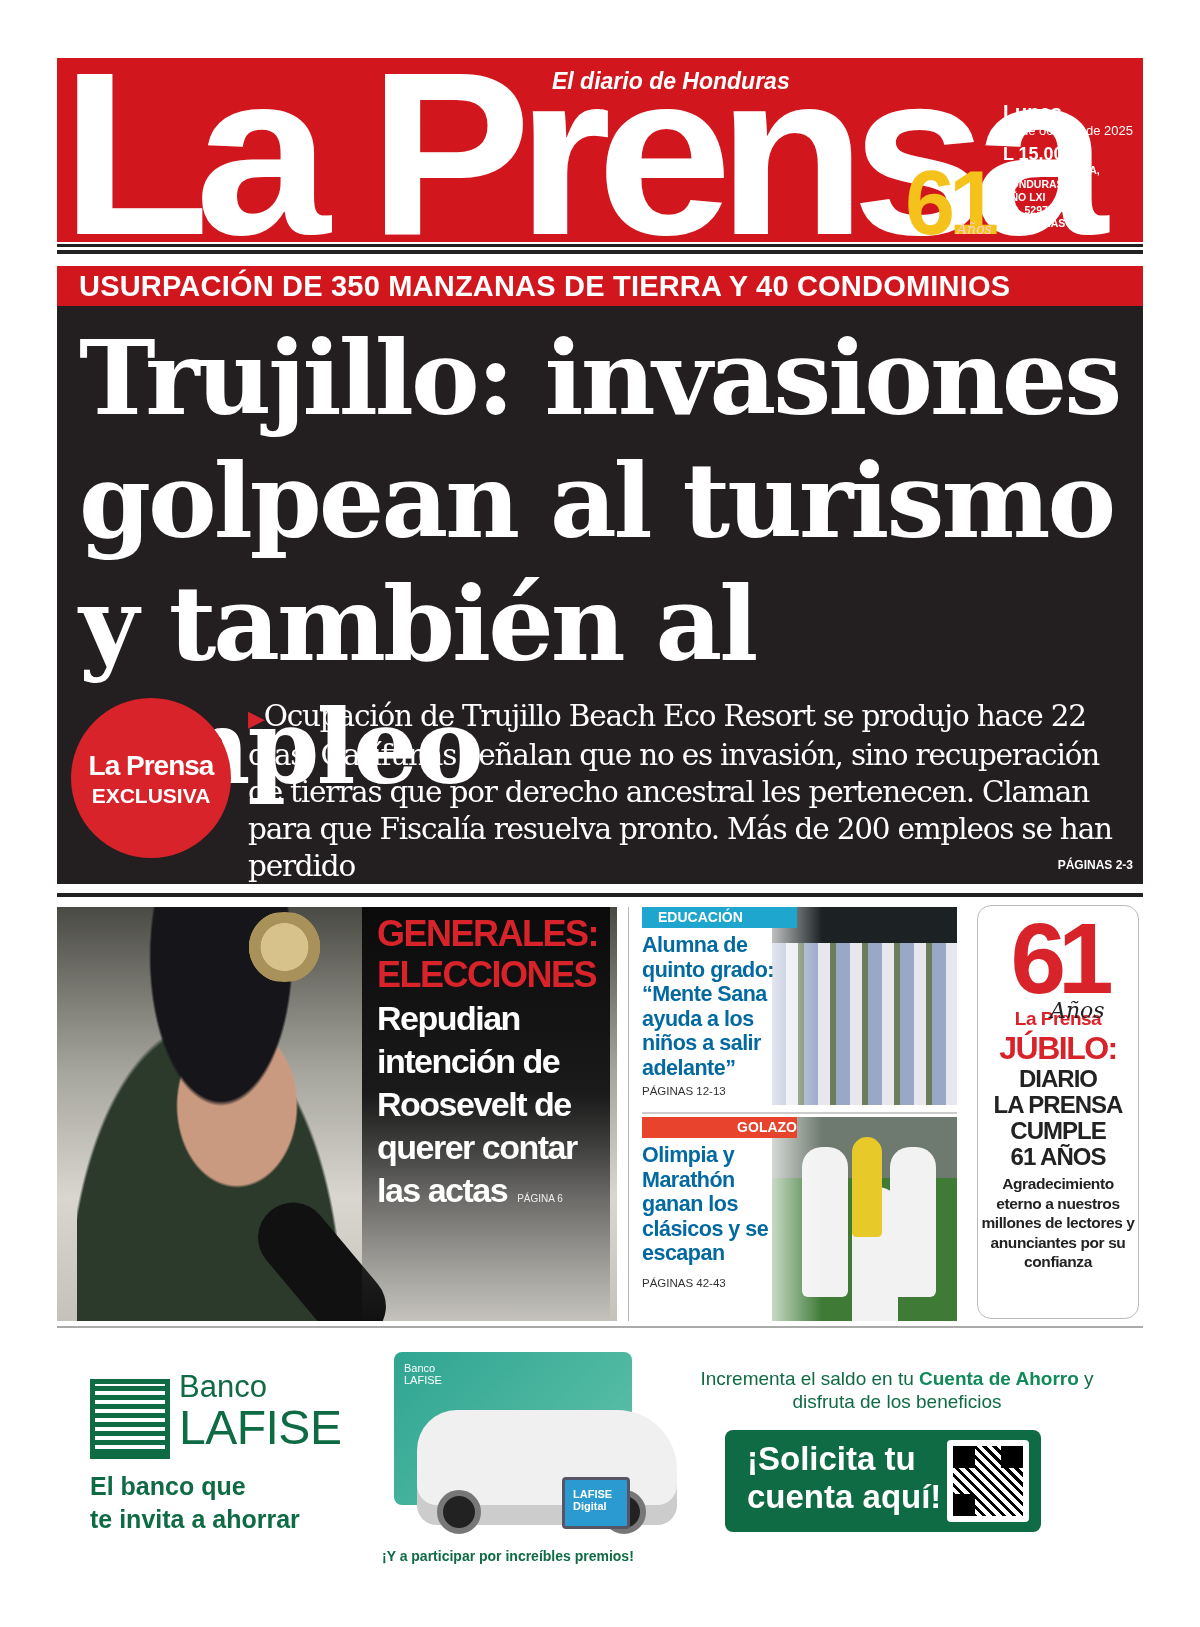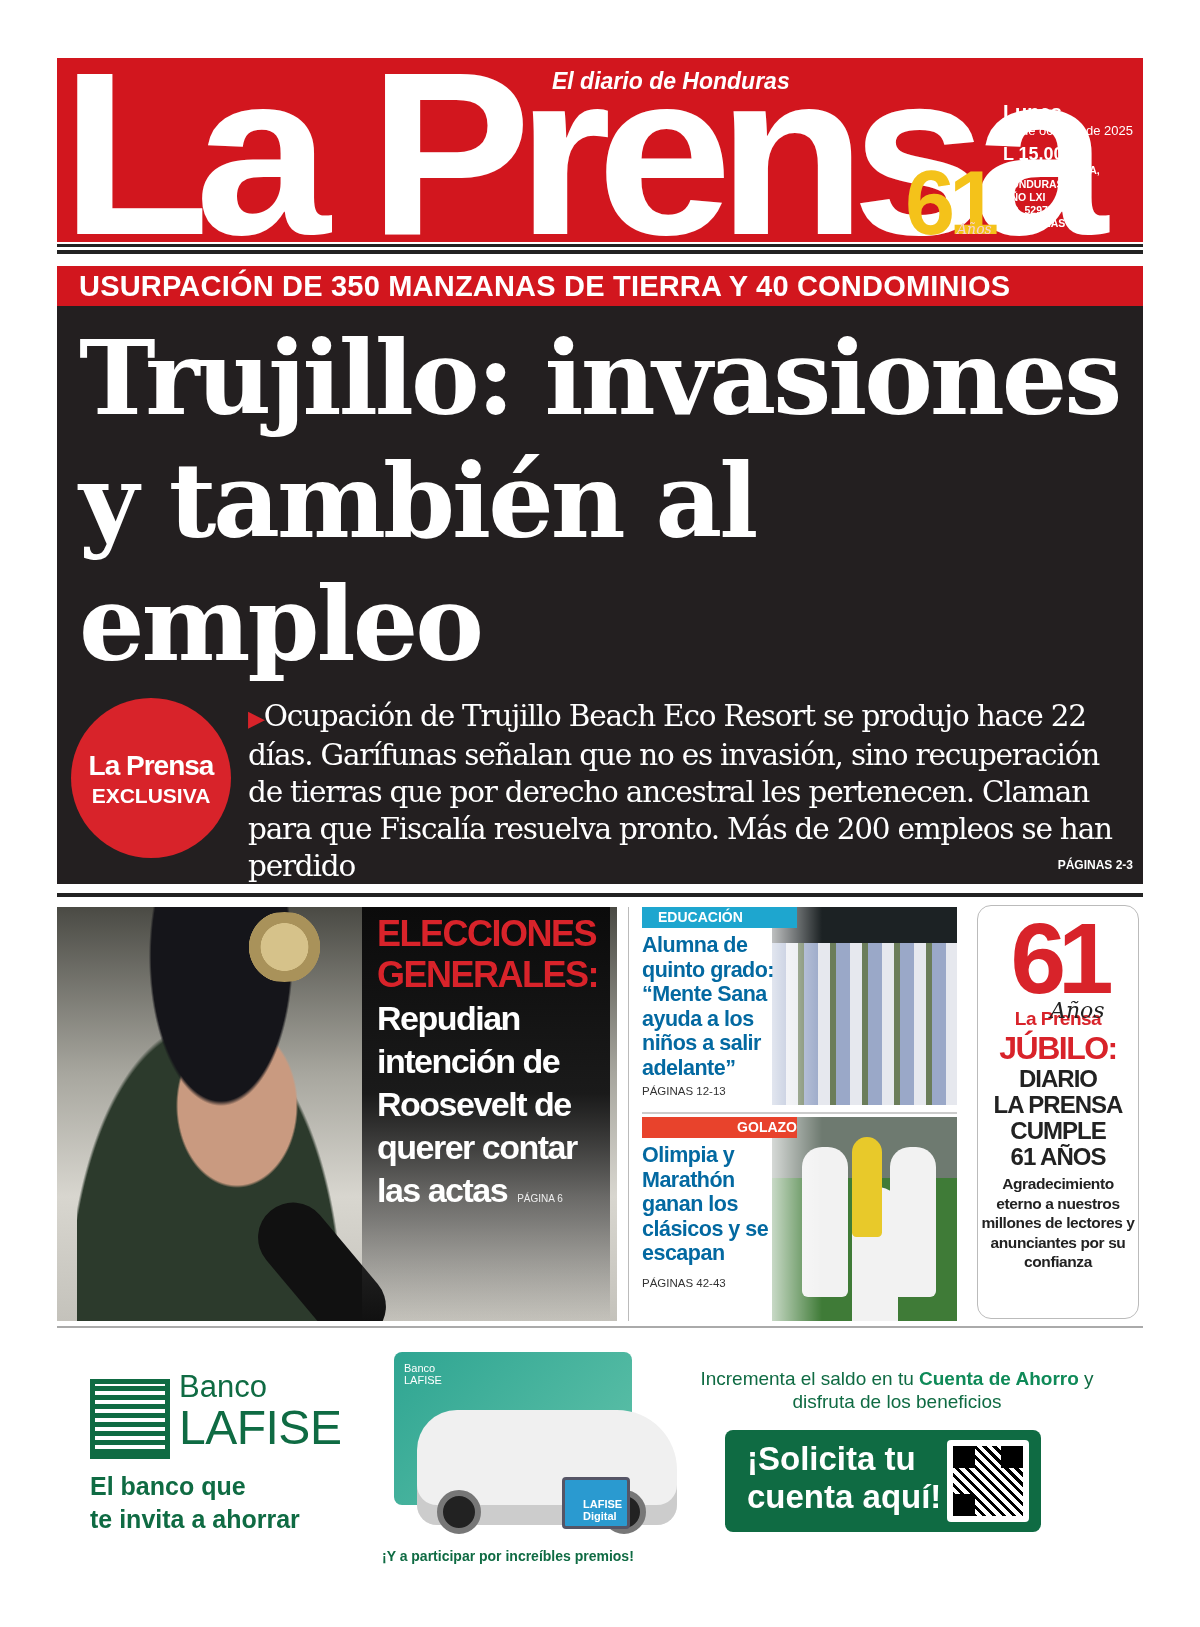--- a/index.html
+++ b/index.html
@@ -80,21 +80,21 @@
     .lafise-logo { position: absolute; left: 33px; top: 49px; width: 80px; height: 80px;
       background: repeating-linear-gradient(0deg, #0f6b43 0 5px, #fff 5px 9px); border: 5px solid #0f6b43; }
     .lafise-name { position: absolute; left: 122px; top: 40px; color: #0f6b43; font-family: "Liberation Sans", sans-serif; }
     .lafise-name .b { font-size: 31px; line-height: 34px; }
     .lafise-name .l { font-size: 48px; line-height: 48px; letter-spacing: -0.5px; }
     .lafise-slogan { position: absolute; left: 33px; top: 140px; color: #0f6b43; font-weight: bold; font-size: 25px; line-height: 33px; font-family: "Liberation Sans", sans-serif; }
     .promo-card { position: absolute; left: 337px; top: 22px; width: 238px; height: 153px; border-radius: 8px; background: linear-gradient(135deg, #2fa592, #62c3aa); }
     .promo-card .cl { position: absolute; left: 10px; top: 10px; color: #fff; font-size: 11px; line-height: 12px; font-family: "Liberation Sans", sans-serif; }
     .car { position: absolute; left: 360px; top: 80px; width: 260px; height: 115px; background: #f0f0f0; border-radius: 40px 60px 20px 20px; box-shadow: inset 0 -20px 0 #ccc; }
     .car-wheel { position: absolute; width: 44px; height: 44px; border-radius: 50%; background: #222; border: 6px solid #777; }
-    .digital { position: absolute; left: 505px; top: 147px; width: 68px; height: 52px; background: #2a9ad0; border: 3px solid #556; border-radius: 4px; color: #fff; font-size: 11px; font-weight: bold; padding: 18px; line-height: 12px; font-family: "Liberation Sans", sans-serif; }
+    .digital { position: absolute; left: 505px; top: 147px; width: 68px; height: 52px; background: #2a9ad0; border: 3px solid #556; border-radius: 4px; color: #fff; font-size: 11px; font-weight: bold; padding: 8px; line-height: 12px; font-family: "Liberation Sans", sans-serif; }
     .promo-line { position: absolute; left: 325px; top: 218px; color: #0f6b43; font-weight: bold; font-size: 14px; font-family: "Liberation Sans", sans-serif; }
     .ad-right { position: absolute; left: 640px; top: 37px; width: 400px; text-align: center; color: #0f6b43; font-size: 19px; line-height: 23px; font-family: "Liberation Sans", sans-serif; }
     .ad-right b { color: #0f8a58; }
     .cta { position: absolute; left: 668px; top: 100px; width: 316px; height: 102px; background: #0f6b43; border-radius: 8px; color: #fff; }
     .cta .txt { position: absolute; left: 22px; top: 10px; font-weight: bold; font-size: 33px; line-height: 38px; font-family: "Liberation Sans", sans-serif; }
     .qr { position: absolute; right: 12px; top: 10px; width: 82px; height: 82px; background: #fff; border-radius: 4px; padding: 6px; }
     .qr .q { width: 100%; height: 100%;
       background:
         linear-gradient(#000,#000) 0 0/22px 22px no-repeat,
         linear-gradient(#000,#000) 100% 0/22px 22px no-repeat,
@@ -120,42 +120,43 @@
     <div class="small">48 PÁGINAS</div>
   </div>
 </div>
 <div class="rule-thick" style="top:244px;height:3px;"></div>
 <div class="rule-thick" style="top:250px;height:4px;"></div>
 
 <div class="kicker">USURPACIÓN DE 350 MANZANAS DE TIERRA Y 40 CONDOMINIOS</div>
 <div class="lead">
   <div class="headline">
     <div>Trujillo: invasiones</div>
+    <div>golpean al turismo</div>
     <div>y también al empleo</div>
   </div>
   <div class="badge">
     <div class="b1">La Prensa</div>
     <div class="b2">EXCLUSIVA</div>
   </div>
   <div class="deck">
     <span class="tri">▶</span><span>Ocupación de Trujillo Beach Eco Resort se produjo hace 22 días. Garífunas señalan que no es invasión, sino recuperación de tierras que por derecho ancestral les pertenecen. Claman para que Fiscalía resuelva pronto. Más de 200 empleos se han perdido</span>
   </div>
   <div class="pages">PÁGINAS 2-3</div>
 </div>
 <div class="rule-thick" style="top:893px;height:4px;"></div>
 
 <div class="photo-general">
   <div class="figure"></div>
   <div class="cap"></div>
   <div class="mic"></div>
   <div class="panel"></div>
 </div>
 <div class="general-kicker">
+  <div>GENERALES:</div>
   <div>ELECCIONES</div>
-  <div>GENERALES:</div>
 </div>
 <div class="general-head">
   <span>Repudian intención de Roosevelt de querer contar las actas</span><span class="general-page">PÁGINA 6</span>
 </div>
 
 <div class="vsep" style="left:628px;"></div>
 
 <div class="story-sm edu">
   <div class="img"></div>
   <div class="fade"></div>

